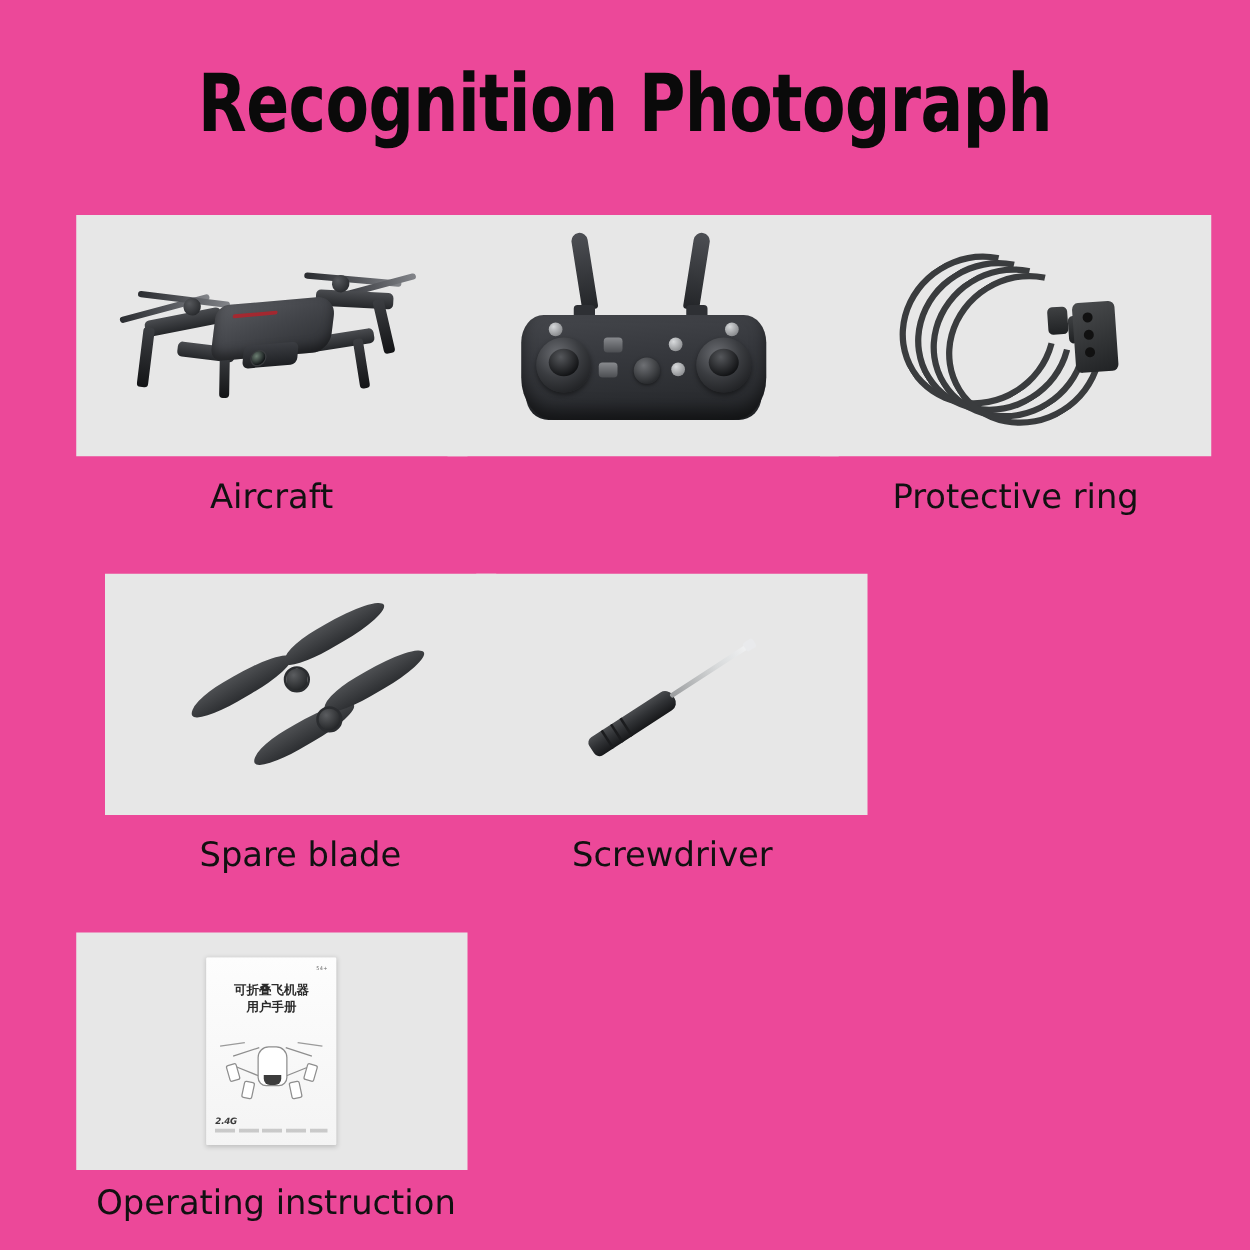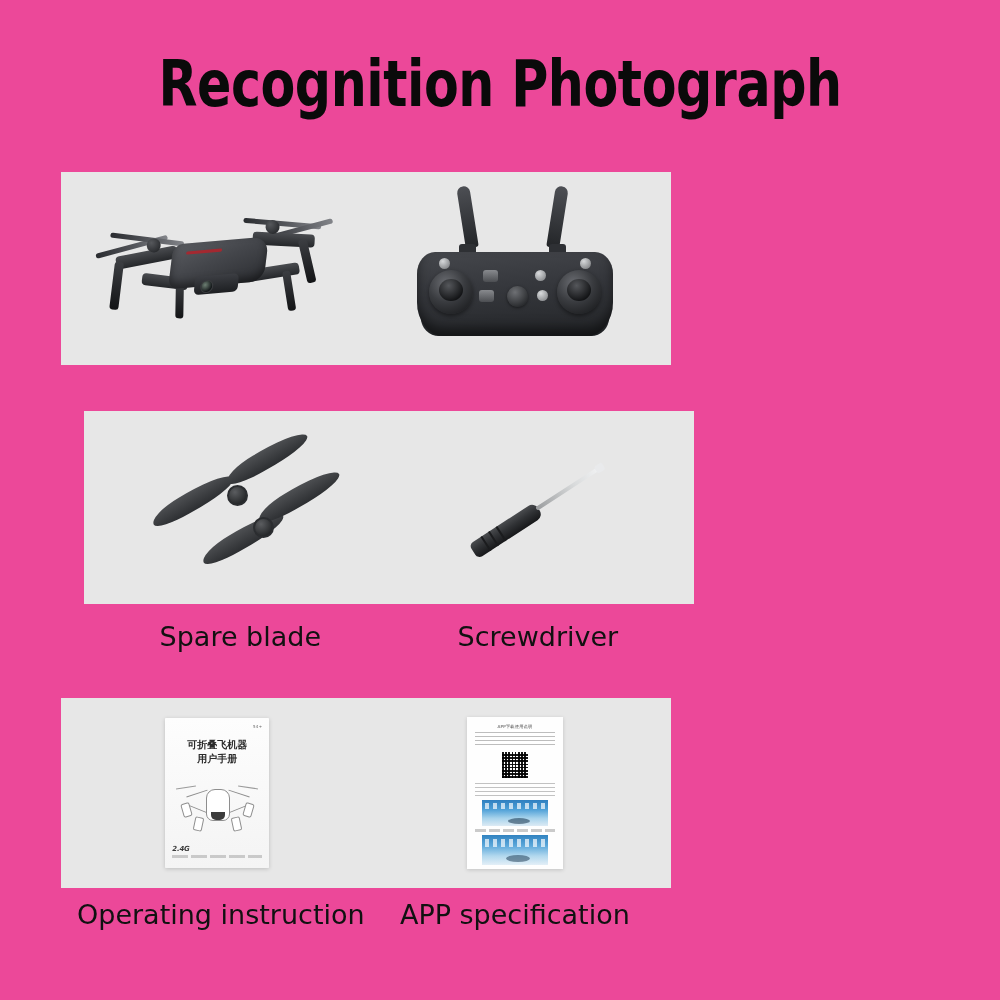--- a/index.html
+++ b/index.html
@@ -542,20 +542,21 @@
               <div class="dr-hub h2"></div>
               <div class="dr-leg l1"></div>
               <div class="dr-leg l2"></div>
               <div class="dr-leg l3"></div>
               <div class="dr-leg l4"></div>
               <div class="dr-body"></div>
               <div class="dr-cam"></div>
             </div>
           </div>
         </div>
+        <div class="caption">Aircraft</div>
       </div>
 
       <div class="cell">
         <div class="panel">
           <div class="art">
             <div class="rc-wrap">
               <div class="rc-ant left"></div>
               <div class="rc-ant right"></div>
               <div class="rc-hinge left"></div>
               <div class="rc-hinge right"></div>
@@ -569,20 +570,38 @@
               <div class="rc-sqbtn b1"></div>
               <div class="rc-sqbtn b2"></div>
               <div class="rc-rndbtn r1"></div>
               <div class="rc-rndbtn r2"></div>
               <div class="rc-center"></div>
             </div>
           </div>
         </div>
       </div>
 
+      <div class="cell">
+        <div class="panel">
+          <div class="art">
+            <div class="ring-wrap">
+              <div class="ring-arc a1"></div>
+              <div class="ring-arc a2"></div>
+              <div class="ring-arc a3"></div>
+              <div class="ring-arc a4"></div>
+              <div class="ring-clip c4"></div>
+              <div class="ring-clip c1"></div>
+              <div class="ring-clip c2"></div>
+              <div class="ring-clip c3"></div>
+              <div class="ring-mount"></div>
+            </div>
+          </div>
+        </div>
+        <div class="caption">Protective ring</div>
+      </div>
     </div>
 
     <div class="row row-2">
 
       <div class="cell">
         <div class="panel">
           <div class="art">
             <div class="blade-wrap">
               <div class="blade b1"></div>
               <div class="blade b2"></div>
@@ -636,36 +655,20 @@
               <div class="manual-foot">
                 <div class="manual-brand">2.4G</div>
                 <div class="manual-smalltext"></div>
               </div>
             </div>
           </div>
         </div>
         <div class="caption">Operating instruction</div>
       </div>
 
-      <div class="cell">
-        <div class="panel">
-          <div class="art">
-            <div class="spec">
-              <div class="spec-title">APP下载使用说明</div>
-              <div class="spec-lines"></div>
-              <div class="spec-qr"></div>
-              <div class="spec-lines2"></div>
-              <div class="spec-shot"></div>
-              <div class="spec-cap"></div>
-              <div class="spec-shot2"></div>
-            </div>
-          </div>
-        </div>
-        <div class="caption">APP specification</div>
-      </div>
 
       <div class="cell empty">
         <div class="panel"></div>
       </div>
     </div>
 
   </div>
 </div>
 
 </body></html>

